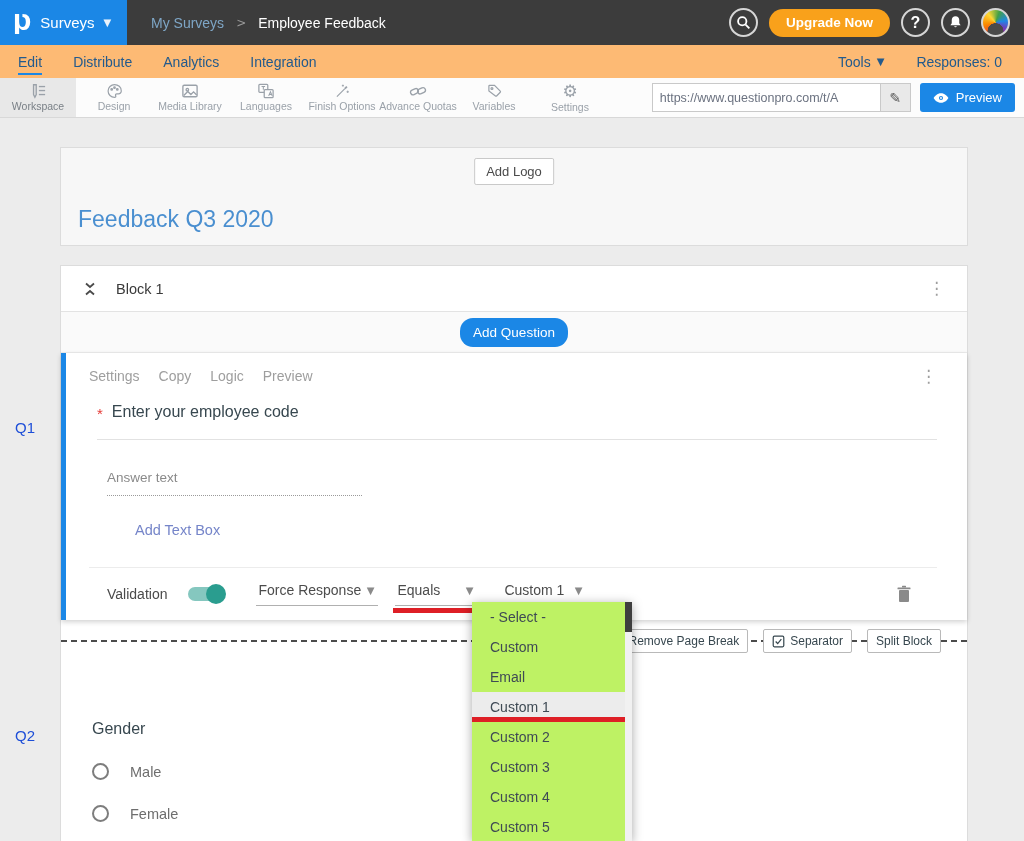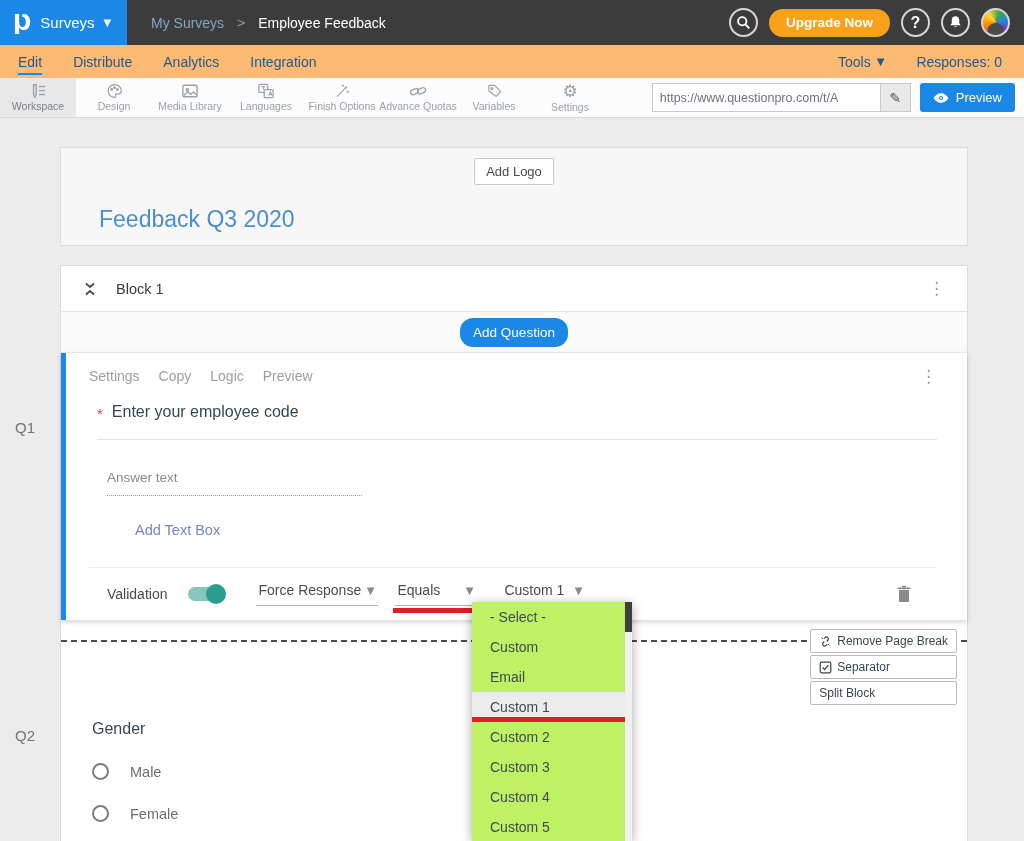--- a/index.html
+++ b/index.html
@@ -44,21 +44,21 @@
   .url-group { margin-left:auto; align-self:center; display:flex; height:29px; }
   .url-input { width:228px; height:29px; border:1px solid #c9c9c9; border-right:none; padding:0 7px; font-size:12.5px; color:#6b7280; font-family:inherit; background:#fff; }
   .pencil-btn { width:31px; height:29px; background:#e9e9e9; border:1px solid #c9c9c9; color:#555; font-size:14px; display:flex; align-items:center; justify-content:center; cursor:pointer; }
   .preview-btn { margin:0 9px; align-self:center; height:29px; background:#1b87e6; color:#fff; border:none; border-radius:3px; padding:0 13px; font-size:13px; display:flex; align-items:center; gap:7px; cursor:pointer; font-family:inherit; }
 
   
   .page { position:relative; height:723px; padding:29px 56px 0 60px; overflow:hidden; }
   .card { border:1px solid #dcdcdc; }
   .survey-header { height:99px; background:#f7f7f7; position:relative; margin-bottom:19px; }
   .add-logo-btn { position:absolute; top:10px; left:50%; transform:translateX(-50%); background:#fff; border:1px solid #c9c9c9; border-radius:2px; padding:5px 11px; font-size:13px; color:#4a4a4a; cursor:pointer; font-family:inherit; }
-  .survey-title { position:absolute; left:38px; top:58px; font-size:23px; color:#4a8fd0; cursor:text; }
+  .survey-title { position:absolute; left:17px; top:58px; font-size:23px; color:#4a8fd0; cursor:text; }
 
   .block-card { background:#fff; min-height:600px; }
   .block-header { height:46px; border-bottom:1px solid #e3e3e3; display:flex; align-items:center; padding:0 22px; }
   .collapse-icon { cursor:pointer; display:flex; }
   .block-title { margin-left:19px; font-size:14.5px; color:#3a3a3a; }
   .kebab { margin-left:auto; color:#9e9e9e; font-size:17px; letter-spacing:0; cursor:pointer; line-height:1; }
   .add-question-row { height:41px; background:#fafafa; border-bottom:1px solid #ececec; display:flex; align-items:center; justify-content:center; }
   .add-question-btn { background:#1b87e6; color:#fff; border:none; border-radius:13px; padding:7px 13px; font-size:13.5px; cursor:pointer; font-family:inherit; }
 
   
@@ -77,31 +77,31 @@
   .fake-select .caret { color:#8a8a8a; }
   .sel-force { width:122px; margin-right:17px; }
   .sel-equals { width:82px; margin-right:25px; }
   .sel-custom { width:84px; }
   .red-mark::after { content:""; position:absolute; left:-2px; right:-6px; bottom:-8px; height:5px; background:#de1f26; }
   .trash-btn { margin-left:auto; cursor:pointer; display:flex; }
 
   
   .pagebreak-row { position:relative; height:47px; }
   .dash-line { position:absolute; left:0; right:0; top:20px; border-top:2px dashed #4b4b4b; }
-  .pb-buttons { position:absolute; right:10px; top:9px; display:flex; gap:2px;flex-direction:column; }
+  .pb-buttons { position:absolute; right:26px; top:9px; display:flex; gap:15px; }
   .pb-btn { position:relative; z-index:2; background:#fff; border:1px solid #b9b9b9; border-radius:2px; padding:4px 8px; font-size:12px; color:#37474f; display:flex; align-items:center; gap:5px; cursor:pointer; font-family:inherit; }
   .pb-btn svg { display:block; }
 
   
   .q2-section { padding:53px 30px 40px 23px; }
   .q2-title { margin-left:8px; font-size:16px; color:#37474f; }
   .radio-row { margin:25px 0 0 8px; display:flex; align-items:center; gap:21px; color:#6e6e6e; font-size:14.5px; }
   .radio { width:17px; height:17px; border-radius:50%; border:2px solid #7d7d7d; background:#fff; cursor:pointer; flex:none; }
 
-  .gutter-label { position:absolute; left:15px; font-size:15px; color:#737373; }
+  .gutter-label { position:absolute; left:15px; font-size:15px; color:#1d4ed8; }
   .gutter-q1 { top:301px; }
   .gutter-q2 { top:609px; }
 
   
   .dropdown-menu { position:absolute; left:472px; top:602px; width:160px; height:239px; background:#bef264; box-shadow:0 2px 10px rgba(0,0,0,0.35); z-index:20; overflow:hidden; }
   .menu-item { height:30px; line-height:30px; padding-left:18px; font-size:14px; color:#3f4a54; cursor:pointer; }
   .menu-item.highlighted { background:#ececec; box-shadow:inset 0 -5px 0 #de1f26; }
   .menu-scroll-track { position:absolute; right:0; top:0; width:7px; height:100%; background:#f1f1f1; }
   .menu-scroll-thumb { position:absolute; top:0; right:0; width:7px; height:30px; background:#3e3e3e; cursor:grab; }
 </style>

